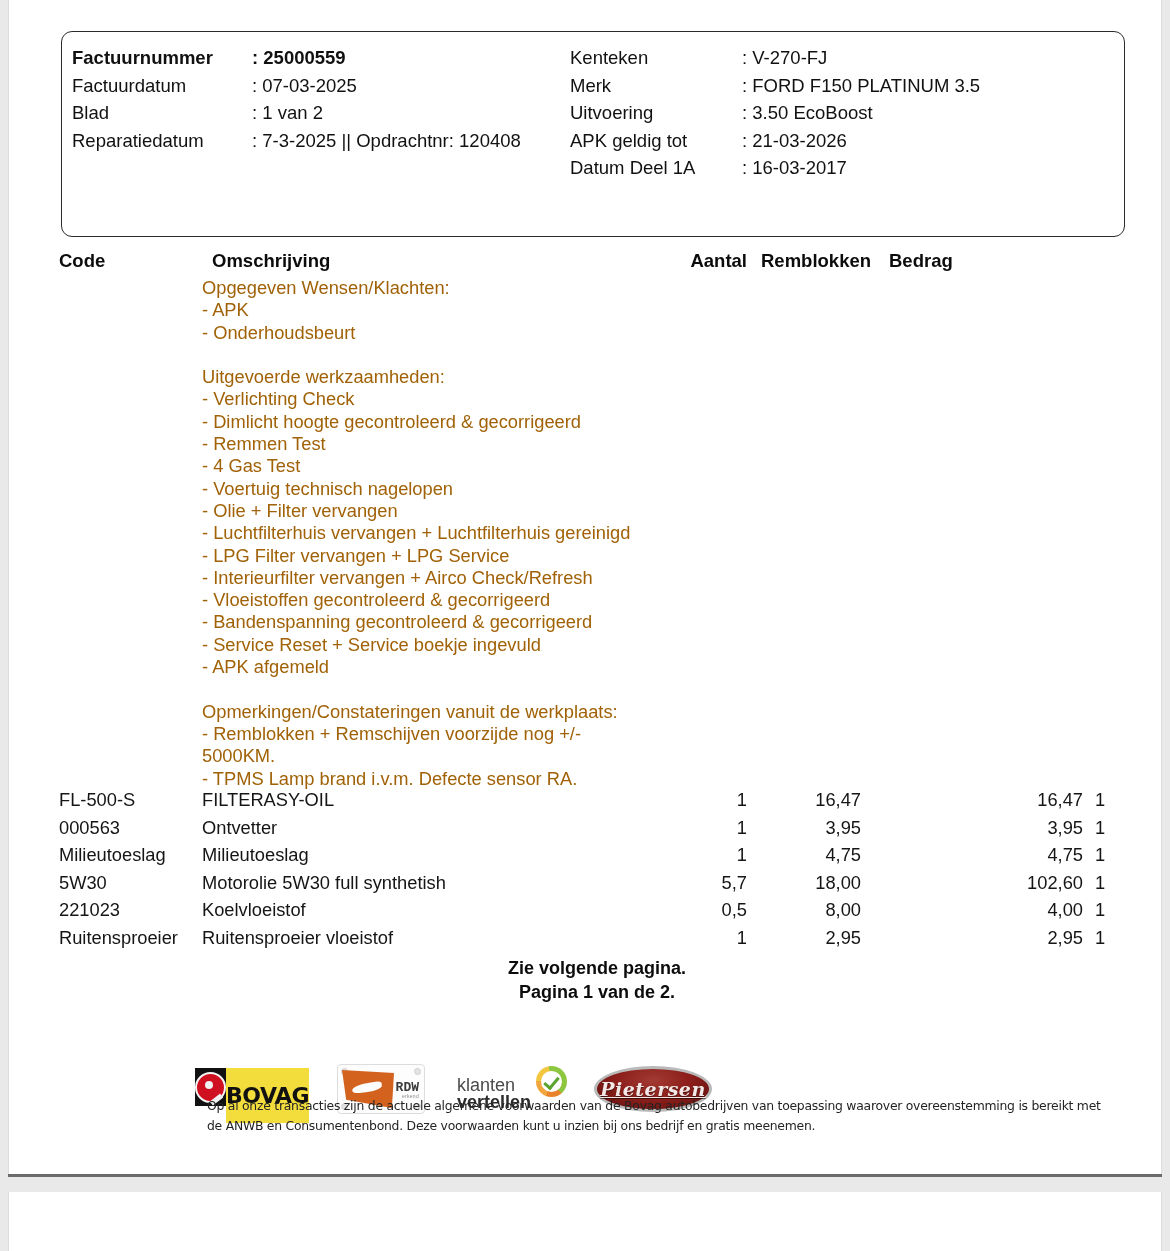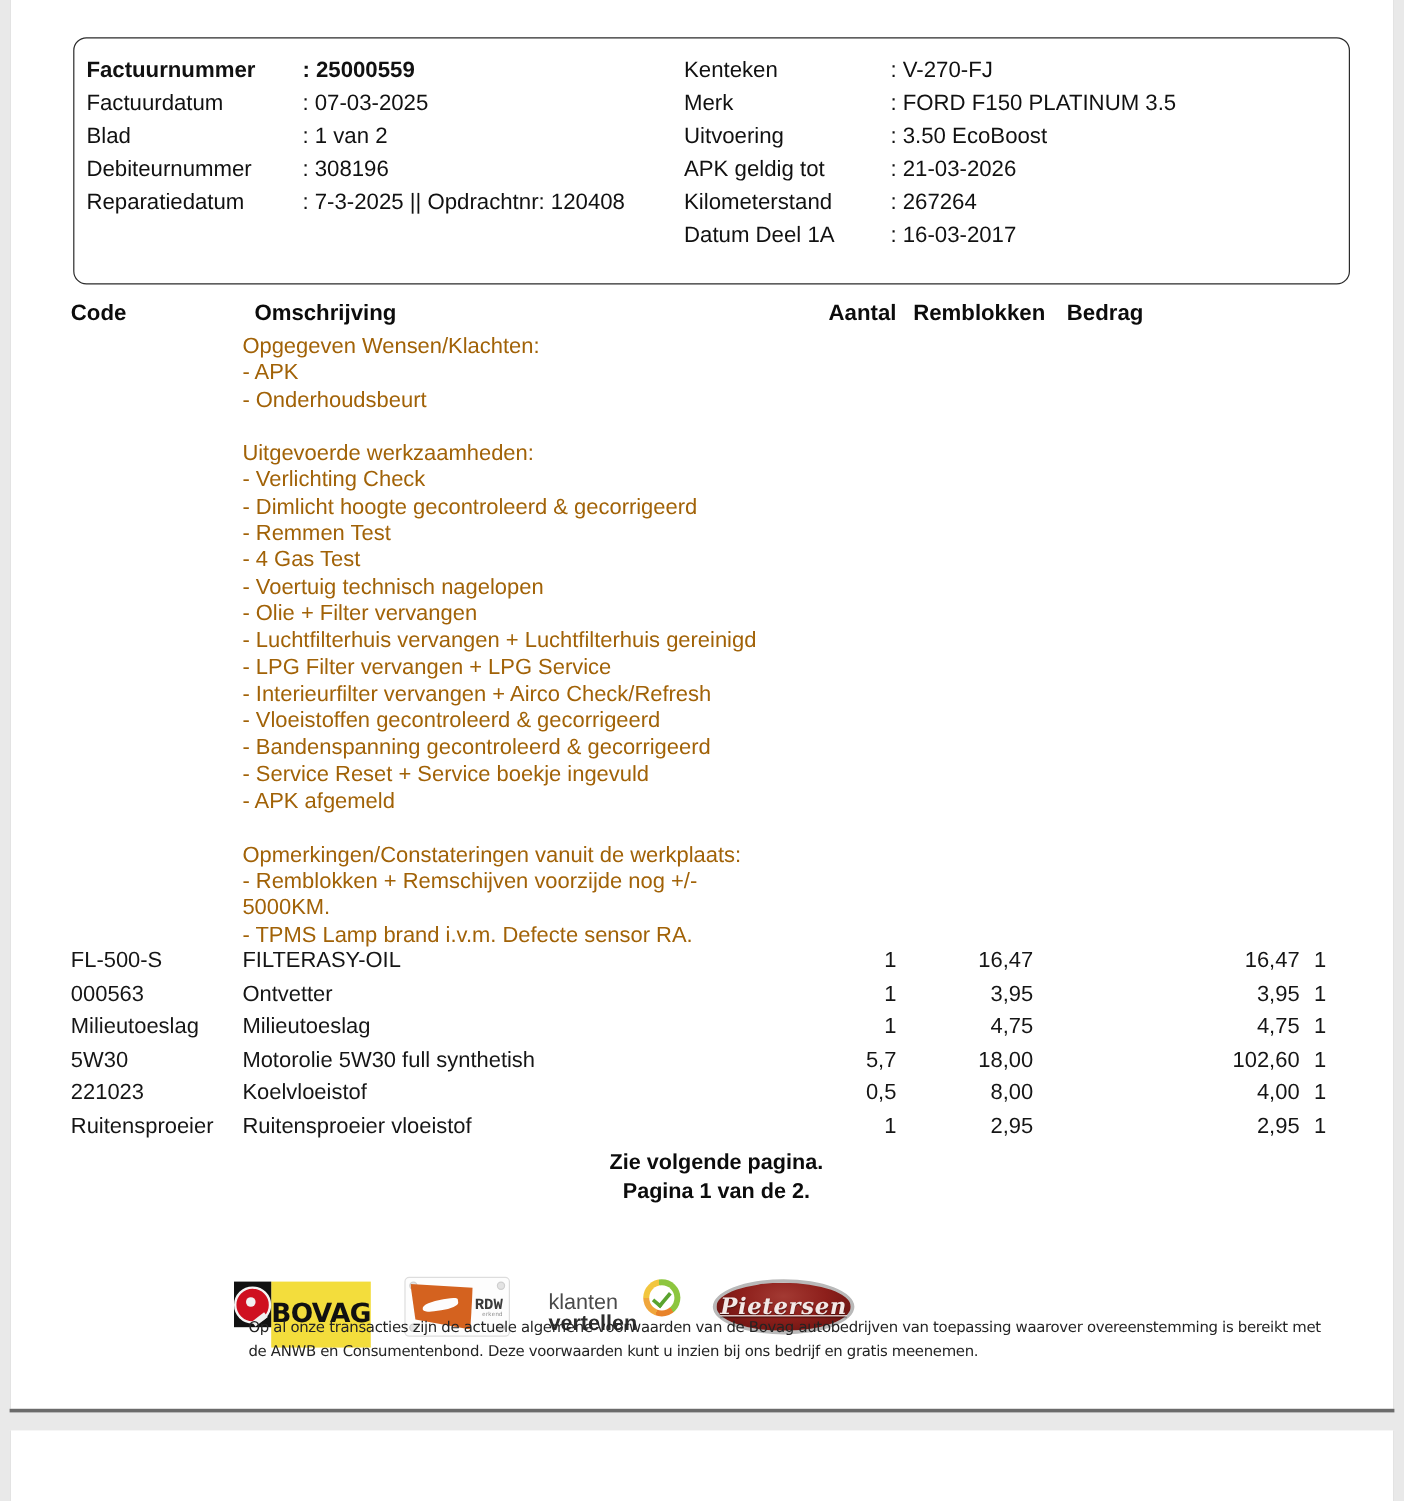--- a/index.html
+++ b/index.html
@@ -292,24 +292,20 @@
         </div>
         <div class="info-row">
           <span class="lbl">Factuurdatum</span>
           <span class="val">: 07-03-2025</span>
         </div>
         <div class="info-row">
           <span class="lbl">Blad</span>
           <span class="val">: 1 van 2</span>
         </div>
         <div class="info-row">
-          <span class="lbl">Debiteurnummer</span>
-          <span class="val">: 308196</span>
-        </div>
-        <div class="info-row">
           <span class="lbl">Reparatiedatum</span>
           <span class="val">: 7-3-2025 || Opdrachtnr: 120408</span>
         </div>
       </div>
 
       <div class="info-col right">
         <div class="info-row">
           <span class="lbl">Kenteken</span>
           <span class="val">: V-270-FJ</span>
         </div>
@@ -317,24 +313,20 @@
           <span class="lbl">Merk</span>
           <span class="val">: FORD F150 PLATINUM 3.5</span>
         </div>
         <div class="info-row">
           <span class="lbl">Uitvoering</span>
           <span class="val">: 3.50 EcoBoost</span>
         </div>
         <div class="info-row">
           <span class="lbl">APK geldig tot</span>
           <span class="val">: 21-03-2026</span>
-        </div>
-        <div class="info-row">
-          <span class="lbl">Kilometerstand</span>
-          <span class="val">: 267264</span>
         </div>
         <div class="info-row">
           <span class="lbl">Datum Deel 1A</span>
           <span class="val">: 16-03-2017</span>
         </div>
       </div>
 
     </div>
 
     <div class="tbl-head">

